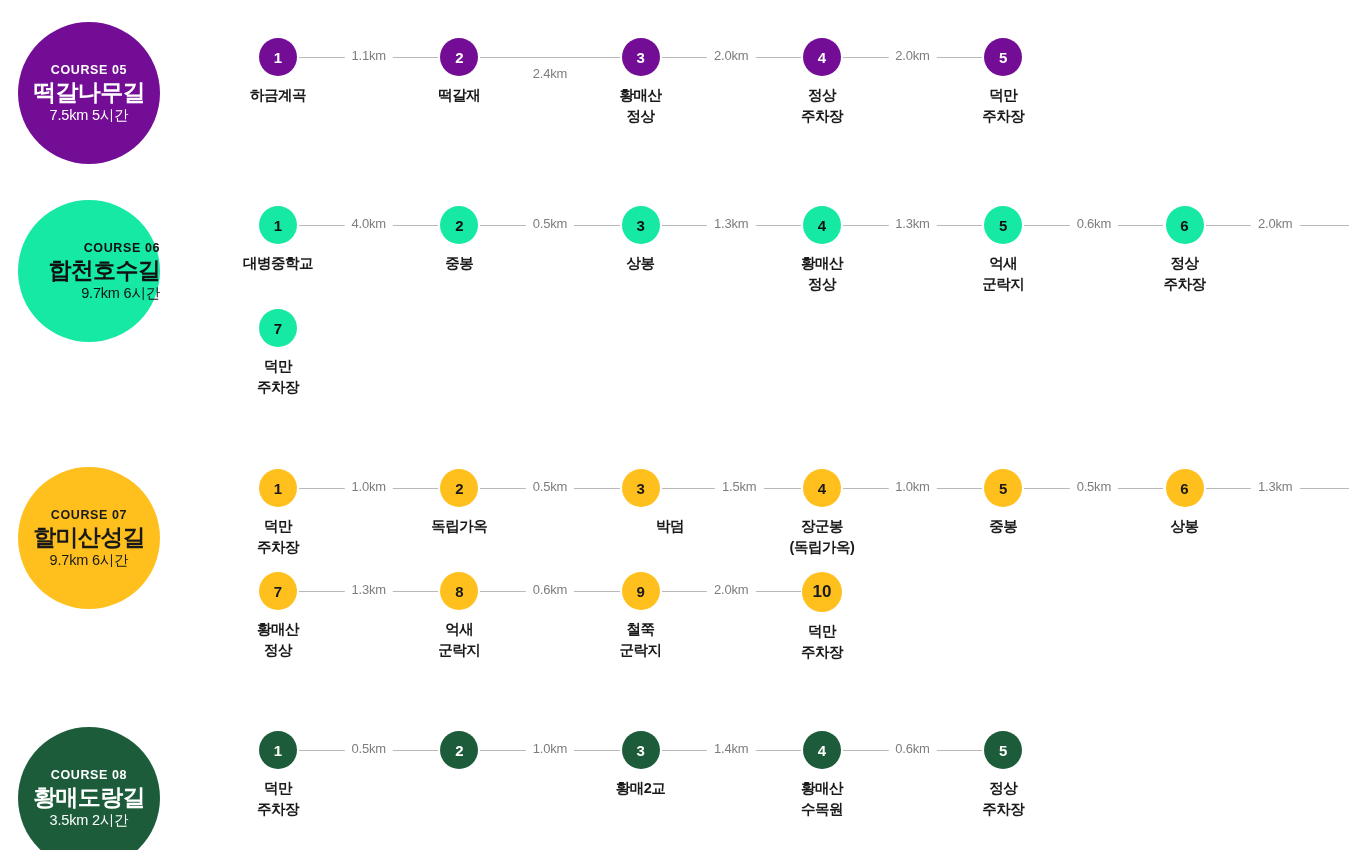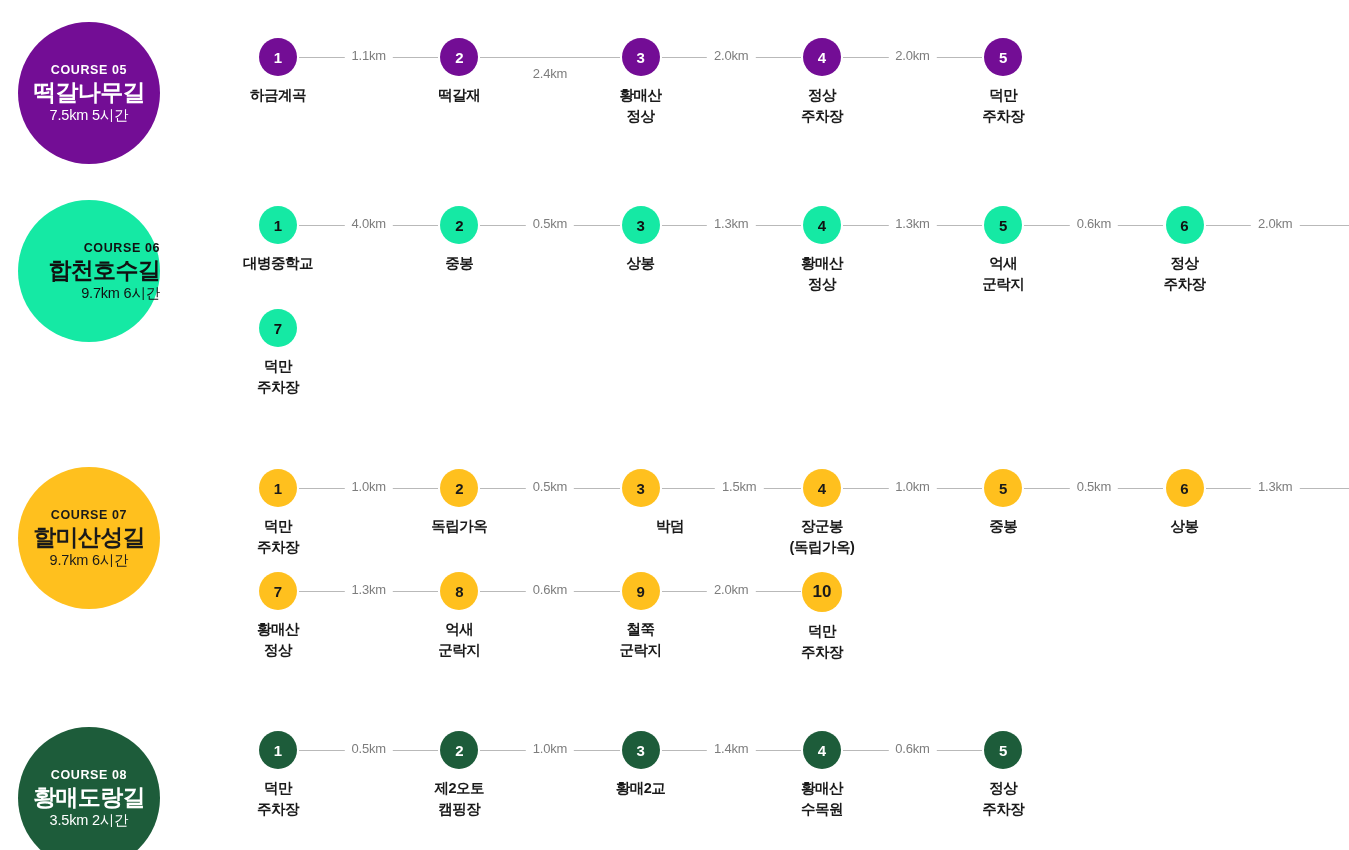--- a/index.html
+++ b/index.html
@@ -277,22 +277,20 @@
     </div>
     <div class="line-row" style="top: 26px;">
         <div class="seg" style="left: 299px; top: 19px; width: 139.3px;"></div>
         <div class="seg-label" style="left: 368.65px; top: 10px; transform: translateX(-50%);">0.5km</div>
         <div class="node" style="left: 259px; top: 0px;">1</div>
         <div class="node-label" style="left: 203px; top: 47px;">덕만
 주차장</div>
         <div class="seg" style="left: 480.3px; top: 19px; width: 139.3px;"></div>
         <div class="seg-label" style="left: 549.95px; top: 10px; transform: translateX(-50%);">1.0km</div>
         <div class="node" style="left: 440.3px; top: 0px;">2</div>
-        <div class="node-label" style="left: 384.3px; top: 47px;">제2오토
-캠핑장</div>
         <div class="seg" style="left: 661.6px; top: 19px; width: 139.3px;"></div>
         <div class="seg-label" style="left: 731.25px; top: 10px; transform: translateX(-50%);">1.4km</div>
         <div class="node" style="left: 621.6px; top: 0px;">3</div>
         <div class="node-label" style="left: 565.6px; top: 47px;">황매2교</div>
         <div class="seg" style="left: 842.9px; top: 19px; width: 139.3px;"></div>
         <div class="seg-label" style="left: 912.55px; top: 10px; transform: translateX(-50%);">0.6km</div>
         <div class="node" style="left: 802.9px; top: 0px;">4</div>
         <div class="node-label" style="left: 746.9px; top: 47px;">황매산
 수목원</div>
         <div class="node" style="left: 984.2px; top: 0px;">5</div>

